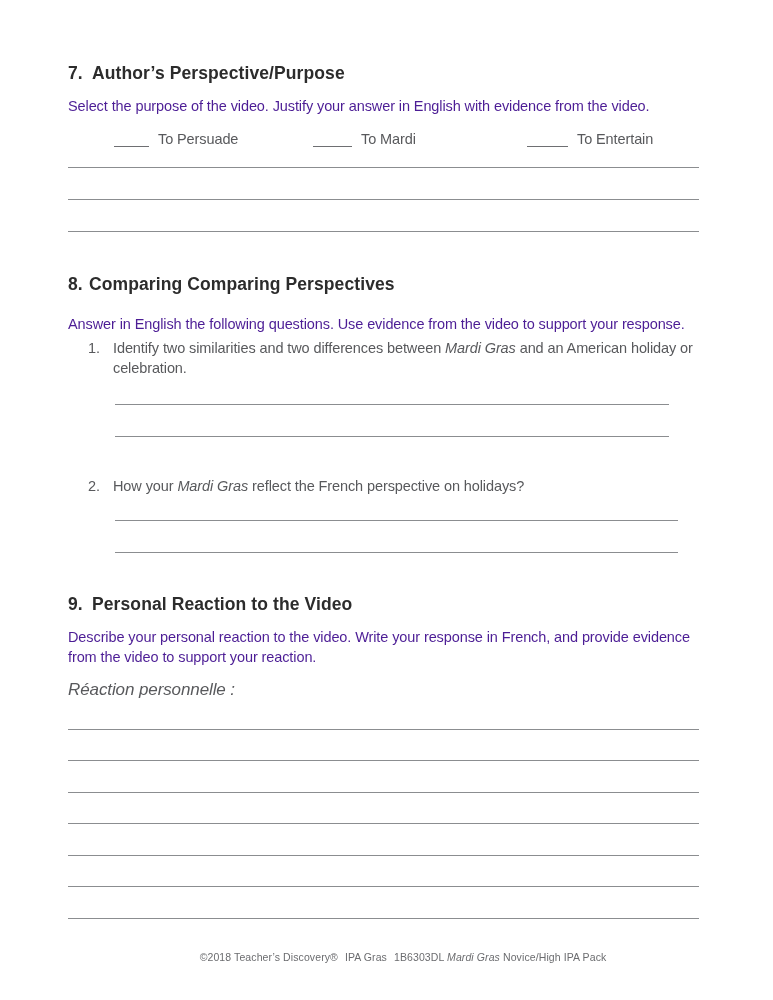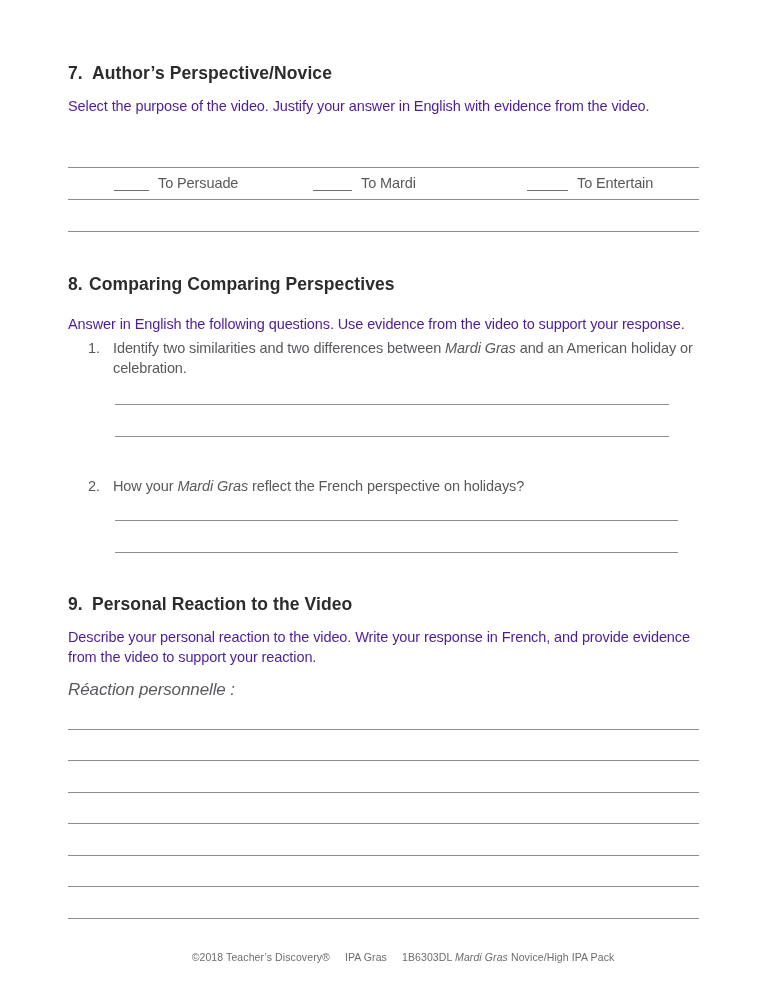--- a/index.html
+++ b/index.html
@@ -40,21 +40,20 @@
     border-top: 1px solid #8b8d90;
   }
   .options-row {
     position: absolute;
     top: 131px;
     left: 0;
     width: 773px;
     height: 20px;
     font-size: 14.5px;
     letter-spacing: -0.1px;
-    margin-top: 44px;
   }
   .option { position: absolute; top: 0; white-space: nowrap; }
   .blank {
     display: inline-block;
     height: 14px;
     border-bottom: 1.5px solid #6e6f72;
     vertical-align: text-bottom;
     margin-right: 9px;
   }
   .list-item {
@@ -75,37 +74,37 @@
     letter-spacing: -0.1px;
     color: #58595c;
   }
   .footer {
     position: absolute;
     top: 951px;
     left: 0;
     width: 773px;
     display: flex;
     justify-content: center;
-    gap: 15px;
+    gap: 7px;
     font-size: 10.5px;
     letter-spacing: 0.1px;
     color: #6b6c6f;
     white-space: nowrap;
     padding-left: 33px;
   }
   em { font-style: italic; }
 </style>
 </head>
 <body>
 
 <div class="page">
 
   <div class="heading" style="top:63px;">
     <span class="hnum" style="width:24px;">7.</span>
-      <span>Author’s Perspective/Novice</span>
+      <span>Author’s Perspective/Purpose</span>
   </div>
   <div class="body-text nowrap" style="top:97px;">Select the purpose of the video. Justify your answer in English with evidence from the video.</div>
 
   <div class="options-row">
     <span class="option" style="left:114px;">
       <span class="blank" style="width:35px;"></span><span>To Persuade</span>
     </span>
     <span class="option" style="left:313px;">
       <span class="blank" style="width:39px;"></span><span>To Mardi</span>
     </span>

